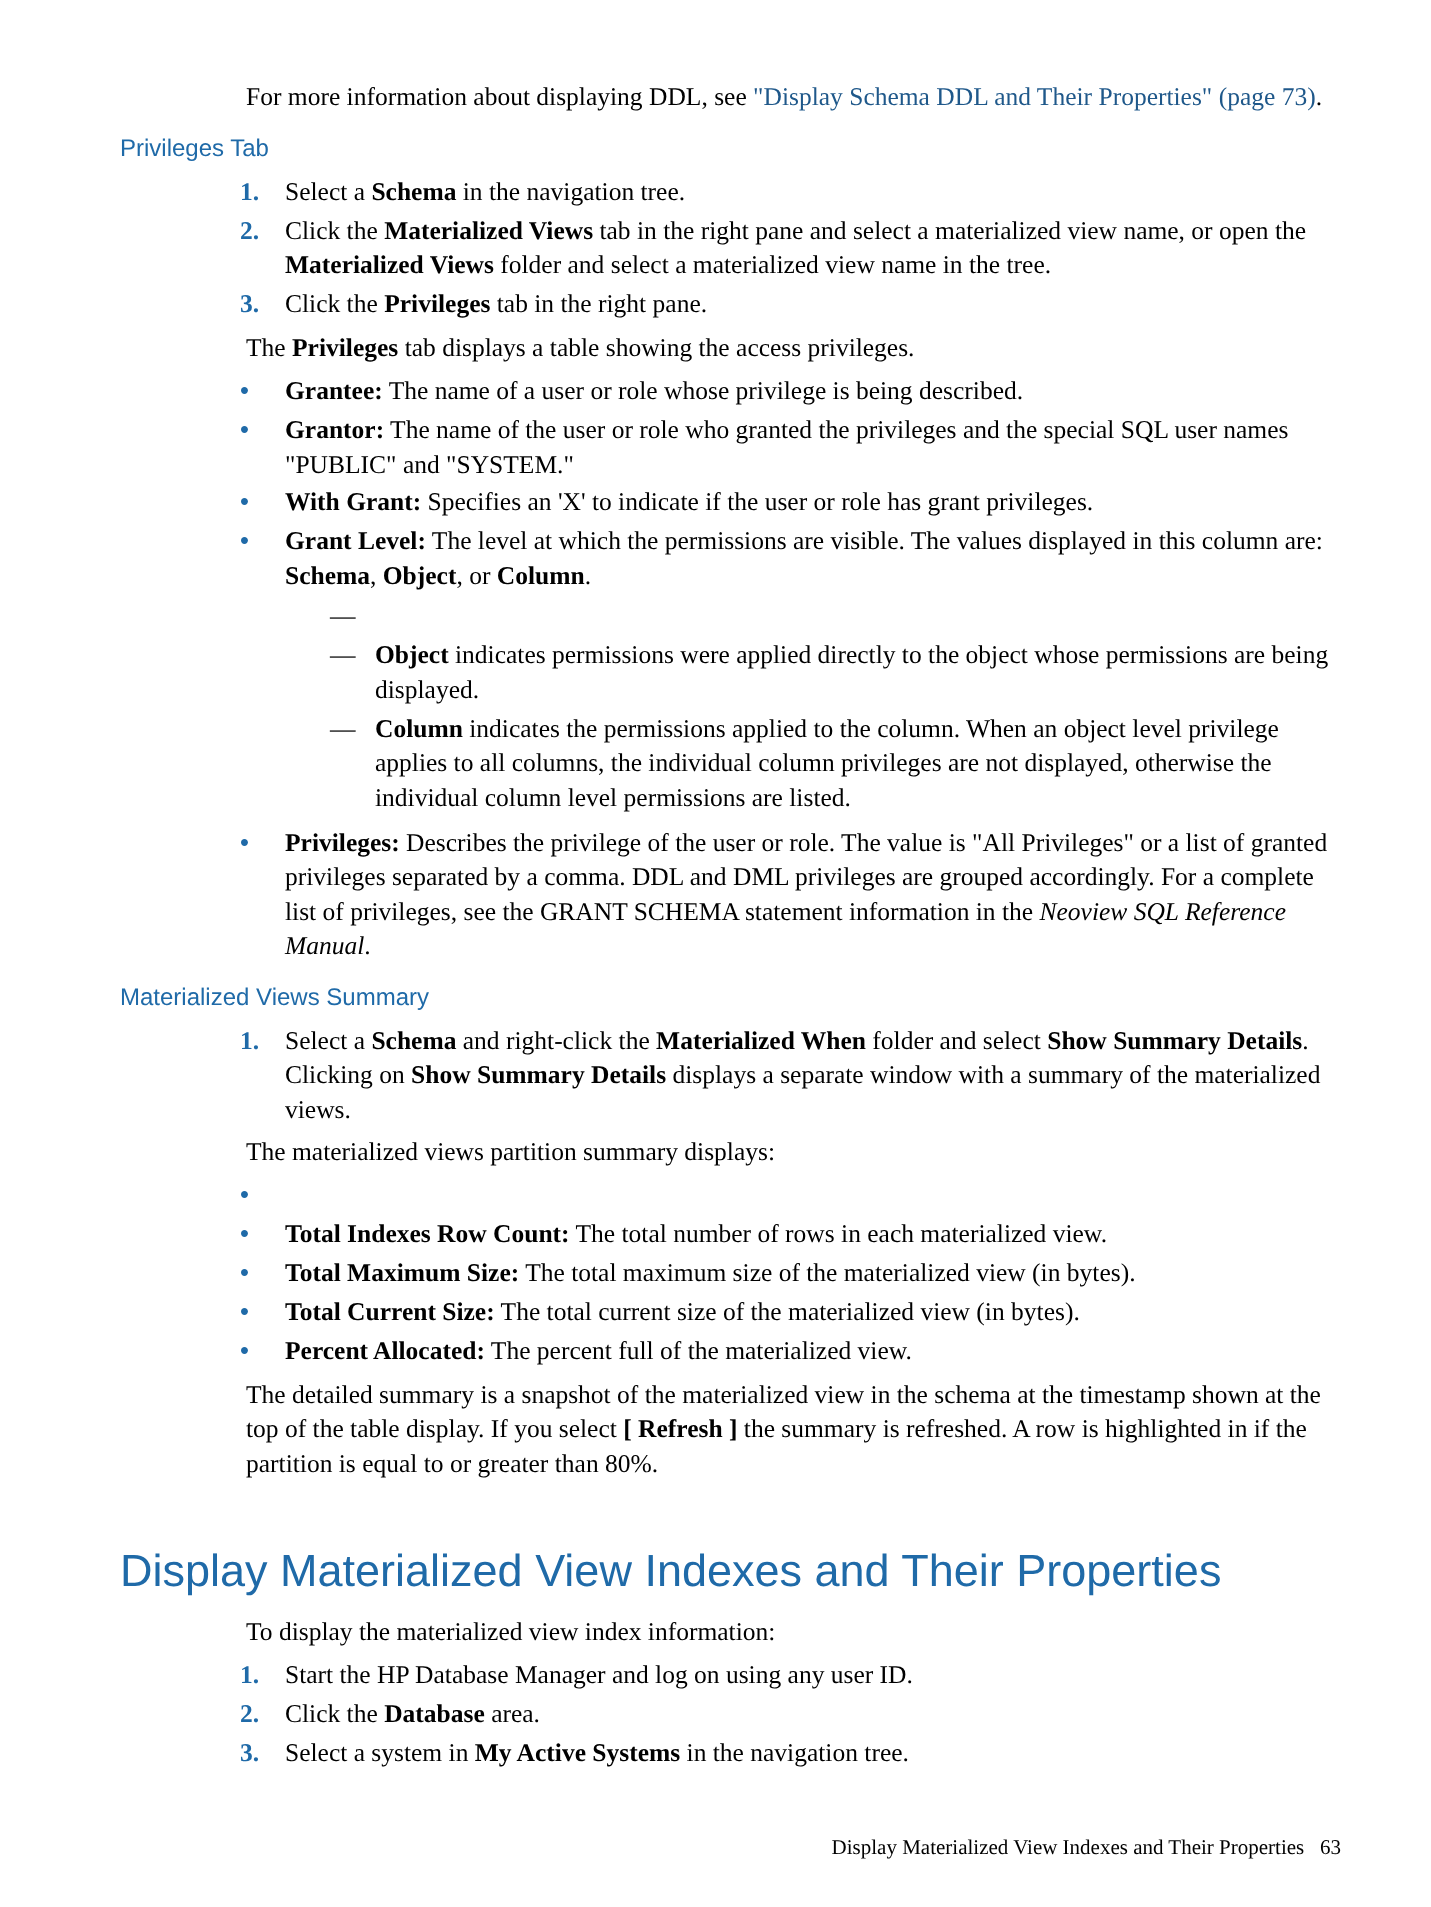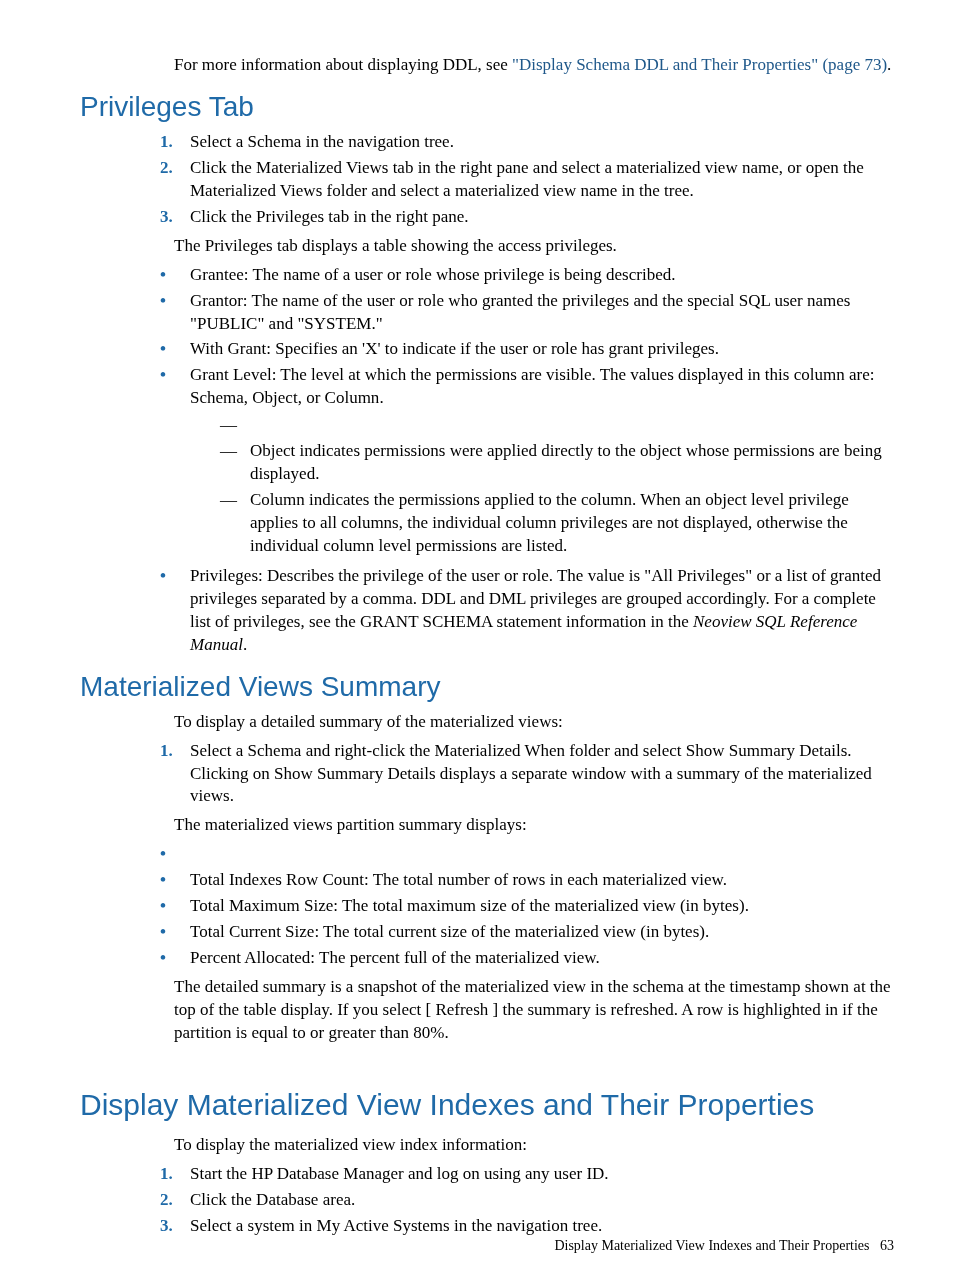--- a/index.html
+++ b/index.html
@@ -16,31 +16,31 @@
     box-sizing: border-box;
     position: relative;
   }
   .content {
     margin-left: 80px;
     margin-right: 0;
   }
   p.body {
     font-size: 17px;
     line-height: 1.35;
-    margin: 0 0 6px 14px;
+    margin: 0 0 6px 4px;
   }
   a.link, .link {
     color: #1f588a;
     text-decoration: none;
   }
   h2.section-title {
     font-family: "Segoe UI Light", "Segoe UI", "Helvetica Neue", Arial, sans-serif;
     font-weight: 300;
     color: #1f6aa8;
-    font-size: 28px;
+    font-size: 16px;
     margin: 14px 0 8px -80px;
   }
   h1.major-title {
     font-family: "Segoe UI Light", "Segoe UI", "Helvetica Neue", Arial, sans-serif;
     font-weight: 300;
     color: #1f6aa8;
     font-size: 30px;
     margin: 40px 0 10px -80px;
     line-height: 1.3;
   }
@@ -93,21 +93,21 @@
   ul.dashes > li > .dash {
     width: 30px;
     flex: 0 0 30px;
   }
   .footer {
     position: absolute;
     bottom: 30px;
     right: 60px;
     font-size: 14px;
   }
-  .b { font-weight: normal; }
+  .b { font-weight: bold; }
   .i { font-style: italic; }
 </style>
 </head>
 <body>
 
 <div class="page">
   <div class="content">
 
     <p class="body">
       <span>For more information about displaying DDL, see </span><a class="link">"Display Schema DDL and Their Properties" (page 73)</a><span>.</span>
@@ -174,21 +174,20 @@
         </span>
       </li>
       <li>
         <span class="bullet">•</span>
         <span><span class="b">Privileges:</span><span> Describes the privilege of the user or role. The value is "All Privileges" or a list of granted privileges separated by a comma. DDL and DML privileges are grouped accordingly. For a complete list of privileges, see the GRANT SCHEMA statement information in the </span><span class="i">Neoview SQL Reference Manual</span><span>.</span></span>
       </li>
     </ul>
 
     <h2 class="section-title">Materialized Views Summary</h2>
 
-    <p class="body">To display a detailed summary of the materialized views:</p>
 
     <ol class="numbered">
       <li>
         <span class="num">1.</span>
         <span>
           <span>Select a </span><span class="b">Schema</span><span> and right-click the </span><span class="b">Materialized When</span><span> folder and select </span><span class="b">Show Summary Details</span><span>. Clicking on </span><span class="b">Show Summary Details</span><span> displays a separate window with a summary of the materialized views.</span>
         </span>
       </li>
     </ol>
 

